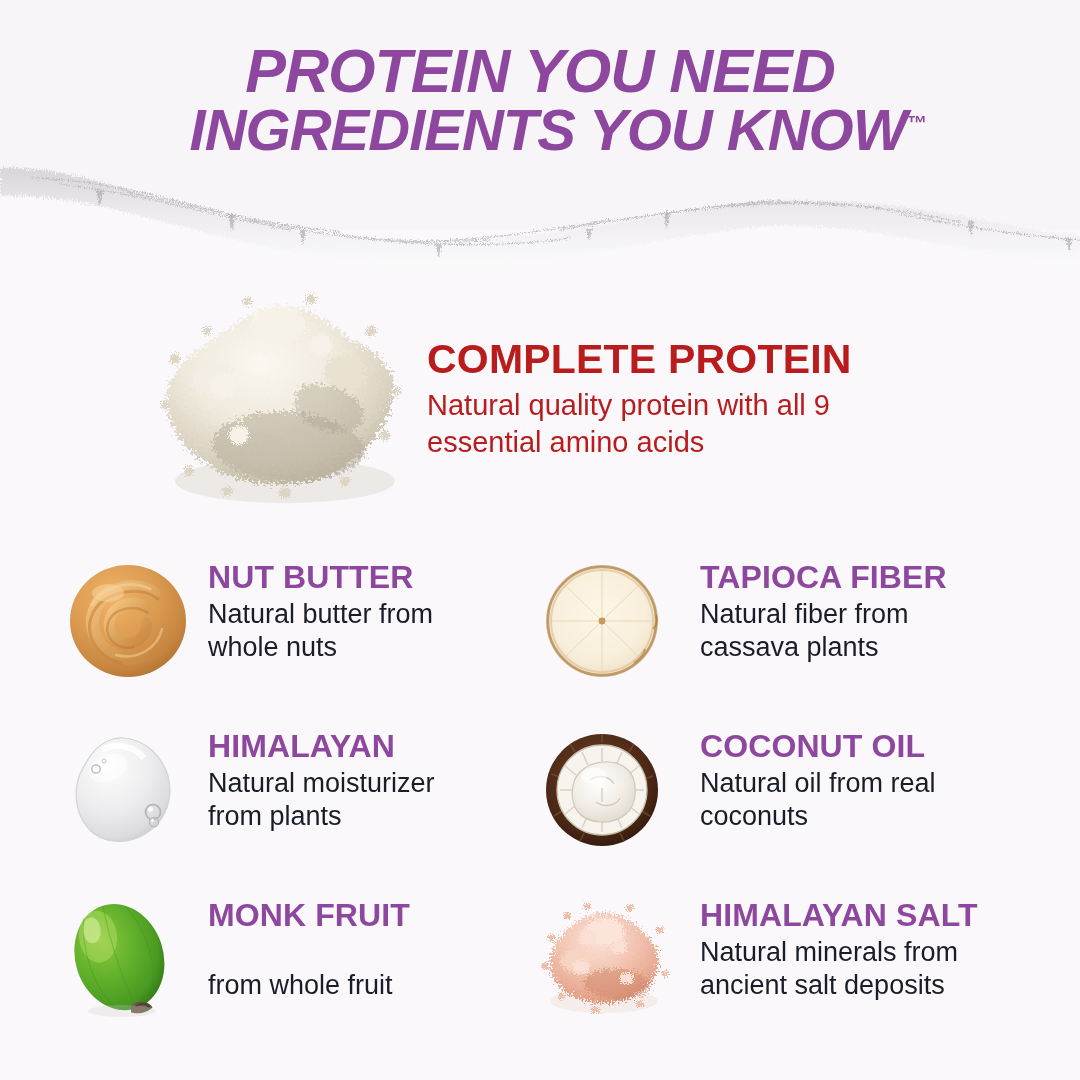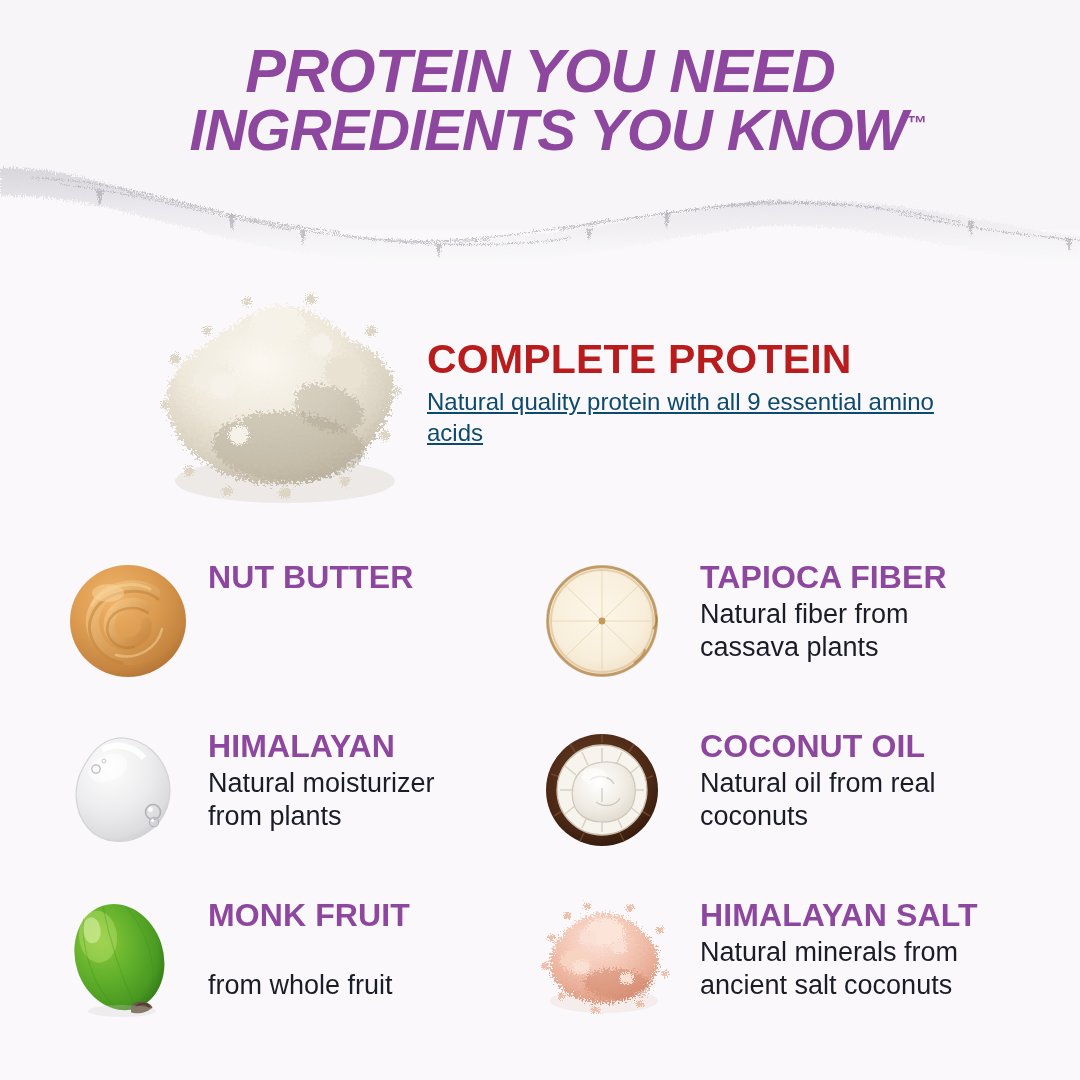--- a/index.html
+++ b/index.html
@@ -80,21 +80,21 @@
   }
   .ing-desc{
     color:#1a1d27; font-weight:normal; font-size:27px;
     line-height:1.21; margin-top:3px;
   }
   .hero-title{
     color:#b91c1c; font-weight:bold; font-size:41px;
     letter-spacing:0.2px; line-height:1.05; white-space:nowrap;
   }
   .hero-desc{
-    color:#0c4a6e; font-size:24px; line-height:1.28; margin-top:6px;text-decoration:underline;
+    color:#b91c1c; font-size:29px; line-height:1.28; margin-top:6px;
   }
 
   svg.art{ display:block; width:100%; height:100%; overflow:visible; }
 </style>
 </head>
 <body>
 
 <div id="top-band">
   <div id="headline">
     <span class="line l1">PROTEIN YOU NEED</span>
@@ -263,20 +263,24 @@
         </g>
         <g fill="none" stroke="#fbd79b" opacity="0.5" stroke-linecap="round">
           <path d="M92,30 C72,20 44,28 34,46" stroke-width="3"></path>
           <path d="M58,96 C80,102 100,88 104,70" stroke-width="2.5"></path>
         </g>
         <ellipse cx="50" cy="34" rx="16" ry="9" fill="#f9d49a" opacity="0.55"></ellipse>
       </svg>
     </div>
     <div class="txt">
       <div class="ing-title">NUT BUTTER</div>
+      <div class="ing-desc">
+        <span>Natural butter from</span><br>
+        <span>whole nuts</span>
+      </div>
     </div>
   </div>
 
   <div class="cell right">
     <div class="thumb">
       <svg class="art" viewBox="0 0 140 122" aria-hidden="true">
         <defs>
           <radialGradient id="tp" cx="46%" cy="42%" r="62%">
             <stop offset="0%" stop-color="#fdf6e8"></stop>
             <stop offset="70%" stop-color="#f8eedb"></stop>
@@ -515,17 +519,17 @@
           <rect x="72" y="44" width="14" height="12" rx="3"></rect>
           <rect x="34" y="64" width="15" height="12" rx="3"></rect>
           <rect x="80" y="76" width="13" height="11" rx="3"></rect>
         </g>
       </svg>
     </div>
     <div class="txt">
       <div class="ing-title">HIMALAYAN SALT</div>
       <div class="ing-desc">
         <span>Natural minerals from</span><br>
-        <span>ancient salt coconuts</span>
+        <span>ancient salt deposits</span>
       </div>
     </div>
   </div>
 </div>
 
 </body></html>

